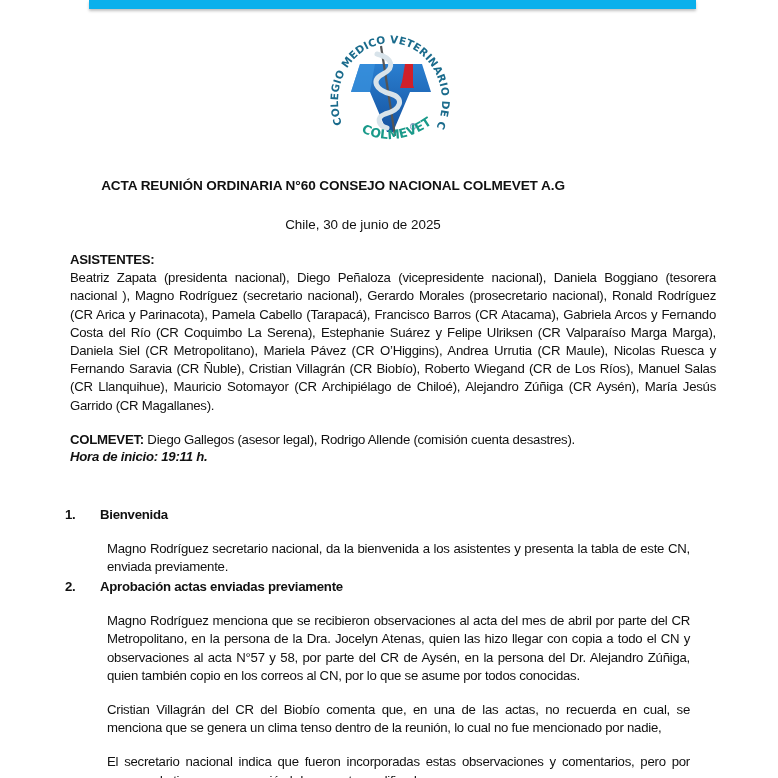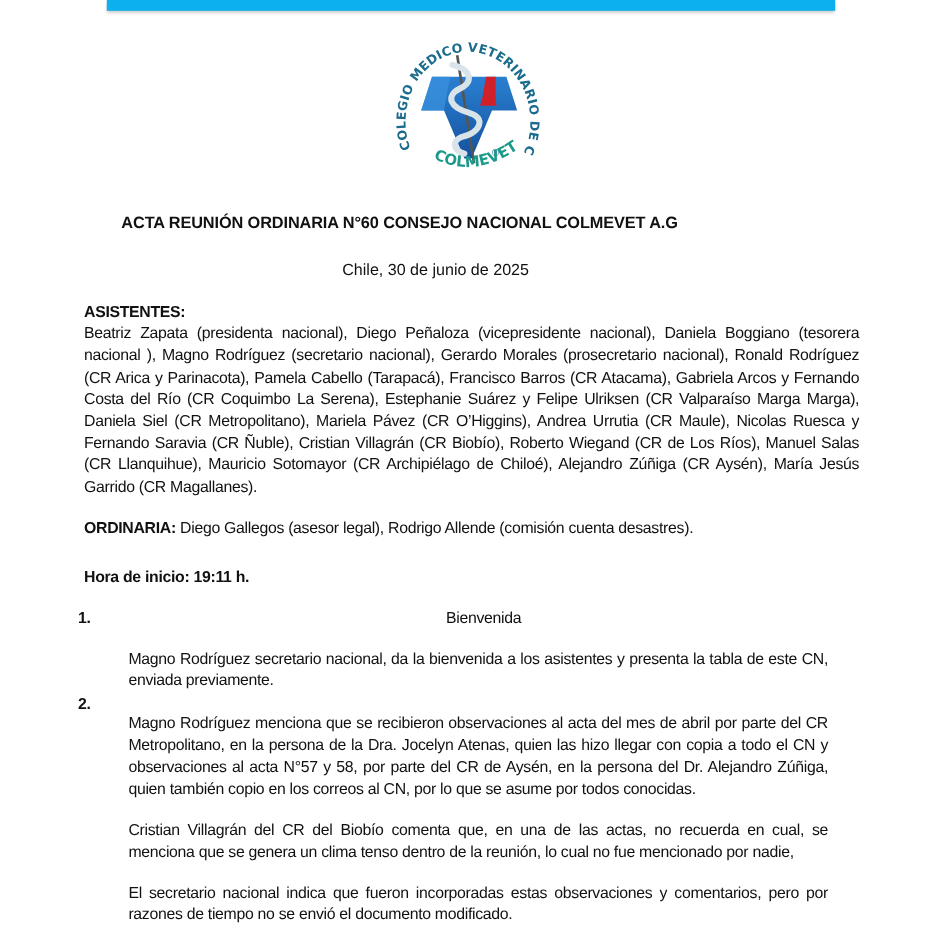--- a/index.html
+++ b/index.html
@@ -25,27 +25,27 @@
     }
     .text-block {
       position: absolute; left: 60px; width: 646px;
       font-size: 13.2px; line-height: 18.2px; text-align: justify;
       letter-spacing: -0.25px;
       margin-left: 10px;
     }
     .label-bold { font-weight: bold; }
     .sec-asist { top: 251px; }
     .sec-inv { top: 431px; }
-    .sec-hora { top: 472px; font-weight: bold; }
+    .sec-hora { top: 448px; font-weight: bold; font-style: italic; }
     .item {
       position: absolute; left: 60px; width: 646px;
       font-size: 13.2px; line-height: 18.2px; letter-spacing: -0.25px;
     }
     .item .num { position: absolute; left: 5px; top: 0; font-weight: bold; }
-    .item .head { margin-left: 40px; font-weight: normal; text-align: center; }
+    .item .head { margin-left: 40px; font-weight: bold; }
     .item .body { margin-left: 31px; text-align: justify; }
     .item .body p { margin: 16px; }
     .item1 { top: 506px; }
     .item2 { top: 578px; }
   </style>
 </head>
 <body>
 
 <div class="banner"></div>
 
@@ -76,32 +76,33 @@
 </svg>
 
 <div class="title">ACTA REUNIÓN ORDINARIA N°60 CONSEJO NACIONAL COLMEVET A.G</div>
 <div class="date">Chile, 30 de junio de 2025</div>
 
 <div class="text-block sec-asist">
   <div class="label-bold">ASISTENTES:</div>
   <div>Beatriz Zapata (presidenta nacional), Diego Peñaloza (vicepresidente nacional), Daniela Boggiano (tesorera nacional ), Magno Rodríguez (secretario nacional), Gerardo Morales (prosecretario nacional), Ronald Rodríguez (CR Arica y Parinacota), Pamela Cabello (Tarapacá), Francisco Barros (CR Atacama), Gabriela Arcos y Fernando Costa del Río (CR Coquimbo La Serena), Estephanie Suárez y Felipe Ulriksen (CR Valparaíso Marga Marga), Daniela Siel (CR Metropolitano), Mariela Pávez (CR O’Higgins), Andrea Urrutia (CR Maule), Nicolas Ruesca y Fernando Saravia (CR Ñuble), Cristian Villagrán (CR Biobío), Roberto Wiegand (CR de Los Ríos), Manuel Salas (CR Llanquihue), Mauricio Sotomayor (CR Archipiélago de Chiloé), Alejandro Zúñiga (CR Aysén), María Jesús Garrido (CR Magallanes).</div>
 </div>
 
-<div class="text-block sec-inv"><span class="label-bold">ORDINARIA:</span><span> Diego Gallegos (asesor legal), Rodrigo Allende (comisión cuenta desastres).</span></div>
+<div class="text-block sec-inv"><span class="label-bold">COLMEVET:</span><span> Diego Gallegos (asesor legal), Rodrigo Allende (comisión cuenta desastres).</span></div>
 
 <div class="text-block sec-hora">Hora de inicio: 19:11 h.</div>
 
 <div class="item item1">
   <span class="num">1.</span>
   <div class="head">Bienvenida</div>
   <div class="body">
     <p>Magno Rodríguez secretario nacional, da la bienvenida a los asistentes y presenta la tabla de este CN, enviada previamente.</p>
   </div>
 </div>
 
 <div class="item item2">
   <span class="num">2.</span>
+  <div class="head">Aprobación actas enviadas previamente</div>
   <div class="body">
     <p>Magno Rodríguez menciona que se recibieron observaciones al acta del mes de abril por parte del CR Metropolitano, en la persona de la Dra. Jocelyn Atenas, quien las hizo llegar con copia a todo el CN y observaciones al acta N°57 y 58, por parte del CR de Aysén, en la persona del Dr. Alejandro Zúñiga, quien también copio en los correos al CN, por lo que se asume por todos conocidas.</p>
     <p>Cristian Villagrán del CR del Biobío comenta que, en una de las actas, no recuerda en cual, se menciona que se genera un clima tenso dentro de la reunión, lo cual no fue mencionado por nadie,</p>
     <p>El secretario nacional indica que fueron incorporadas estas observaciones y comentarios, pero por razones de tiempo no se envió el documento modificado.</p>
   </div>
 </div>
 
 </body></html>

